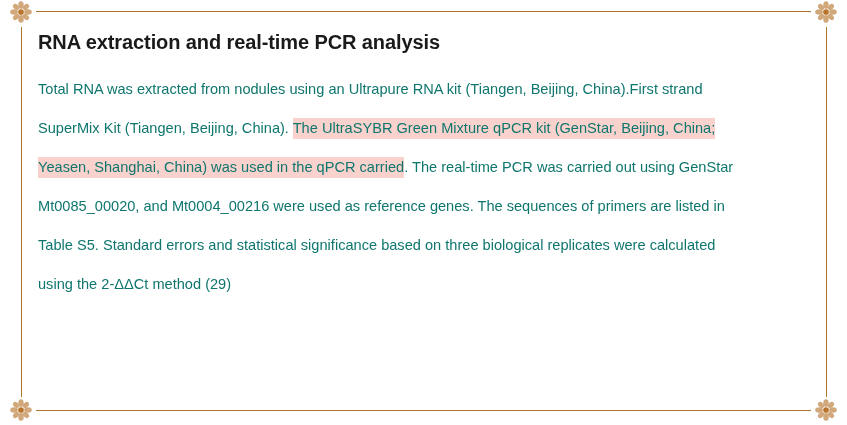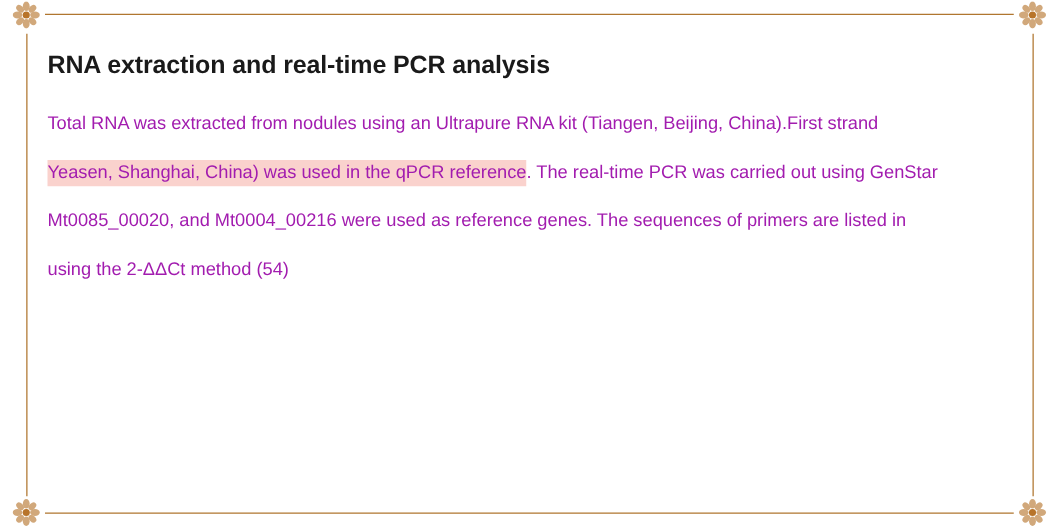--- a/index.html
+++ b/index.html
@@ -56,27 +56,27 @@
     left: 38px;
     top: 30px;
     width: 780px;
   }
 
   #doc-title {
     font-size: 20px;
     font-weight: bold;
     color: #1a1a1a;
     letter-spacing: -0.1px;
-    margin: 10px 0 16px 0;
+    margin: 0 0 16px 0;
     line-height: 1.2;
   }
 
   #body-text {
     font-size: 14.6px;
-    color: #a21caf;
+    color: #0f766e;
     line-height: 39px;
     width: 778px;
     margin: 0;
   }
 
   .para-line {
     white-space: nowrap;
   }
 
   .hl {
@@ -155,19 +155,21 @@
         <ellipse cx="17.4" cy="17.4" rx="3.9" ry="2.7" transform="rotate(45 17.4 17.4)"></ellipse>
       </g>
       <circle cx="12" cy="12" r="3.1" fill="#b8742a"></circle>
     </svg>
   </div>
 
   <div id="content">
     <h1 id="doc-title">RNA extraction and real-time PCR analysis</h1>
     <div id="body-text">
         <div class="para-line"><span>Total RNA was extracted from nodules using an Ultrapure RNA kit (Tiangen, Beijing, China).First strand</span></div>
-        <div class="para-line"><span class="hl">Yeasen, Shanghai, China) was used in the qPCR reference</span><span>. The real-time PCR was carried out using GenStar</span></div>
+        <div class="para-line"><span>SuperMix Kit (Tiangen, Beijing, China). </span><span class="hl">The UltraSYBR Green Mixture qPCR kit (GenStar, Beijing, China;</span></div>
+        <div class="para-line"><span class="hl">Yeasen, Shanghai, China) was used in the qPCR carried</span><span>. The real-time PCR was carried out using GenStar</span></div>
         <div class="para-line"><span>Mt0085_00020, and Mt0004_00216 were used as reference genes. The sequences of primers are listed in</span></div>
-        <div class="para-line"><span>using the 2-ΔΔCt method (54)</span></div>
+        <div class="para-line"><span>Table S5. Standard errors and statistical significance based on three biological replicates were calculated</span></div>
+        <div class="para-line"><span>using the 2-ΔΔCt method (29)</span></div>
       </div>
   </div>
 
 </div>
 
 </body></html>

